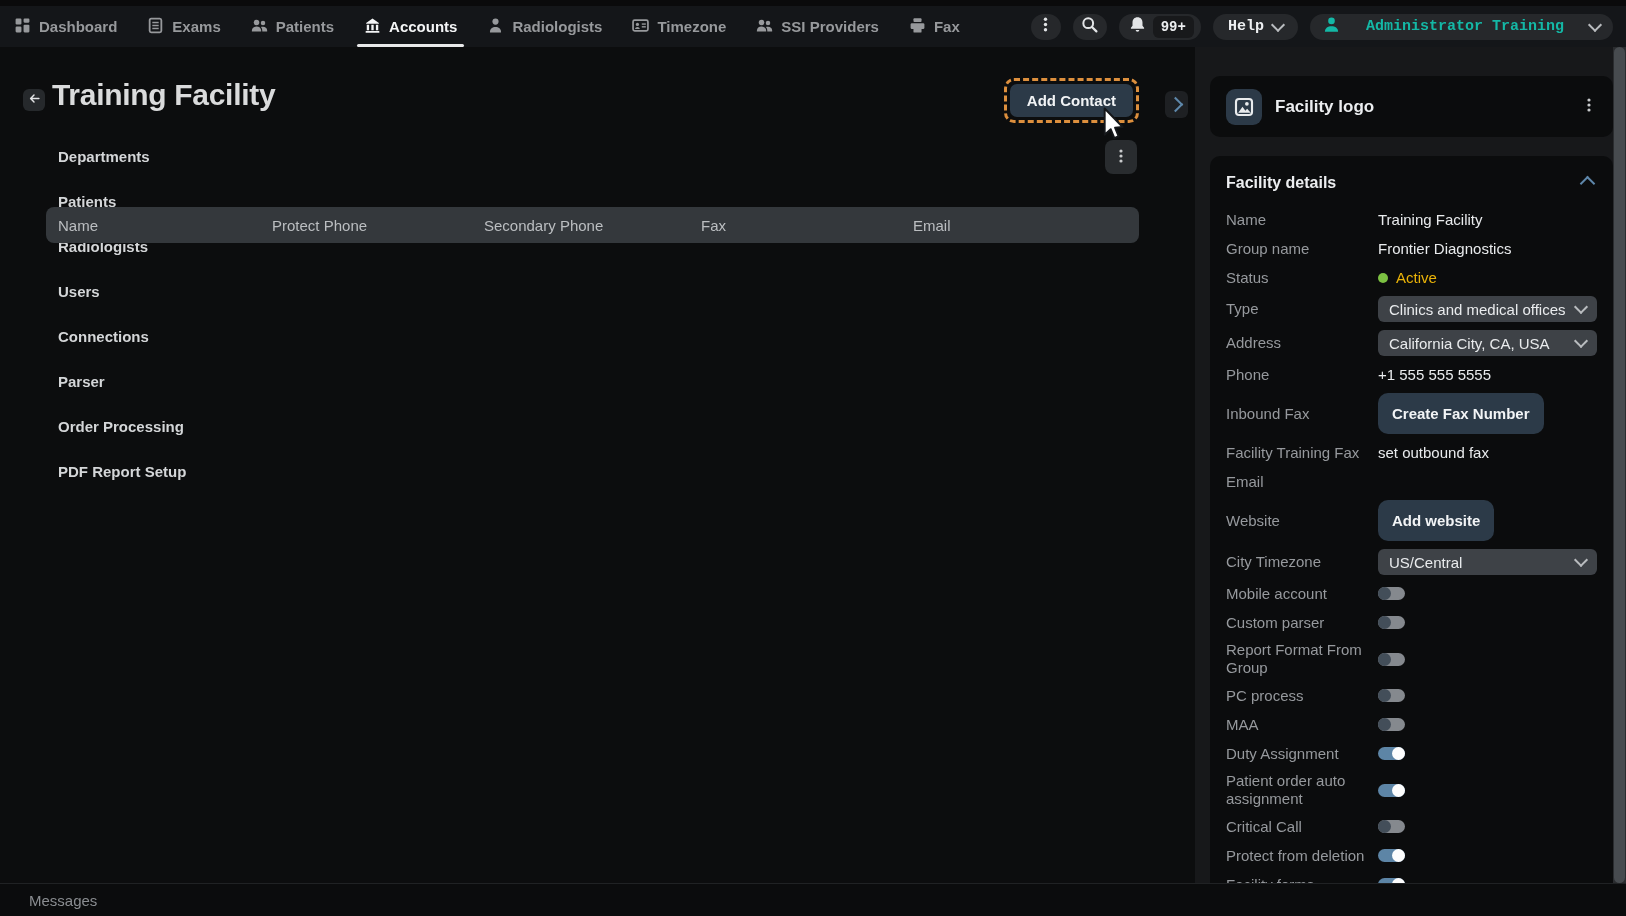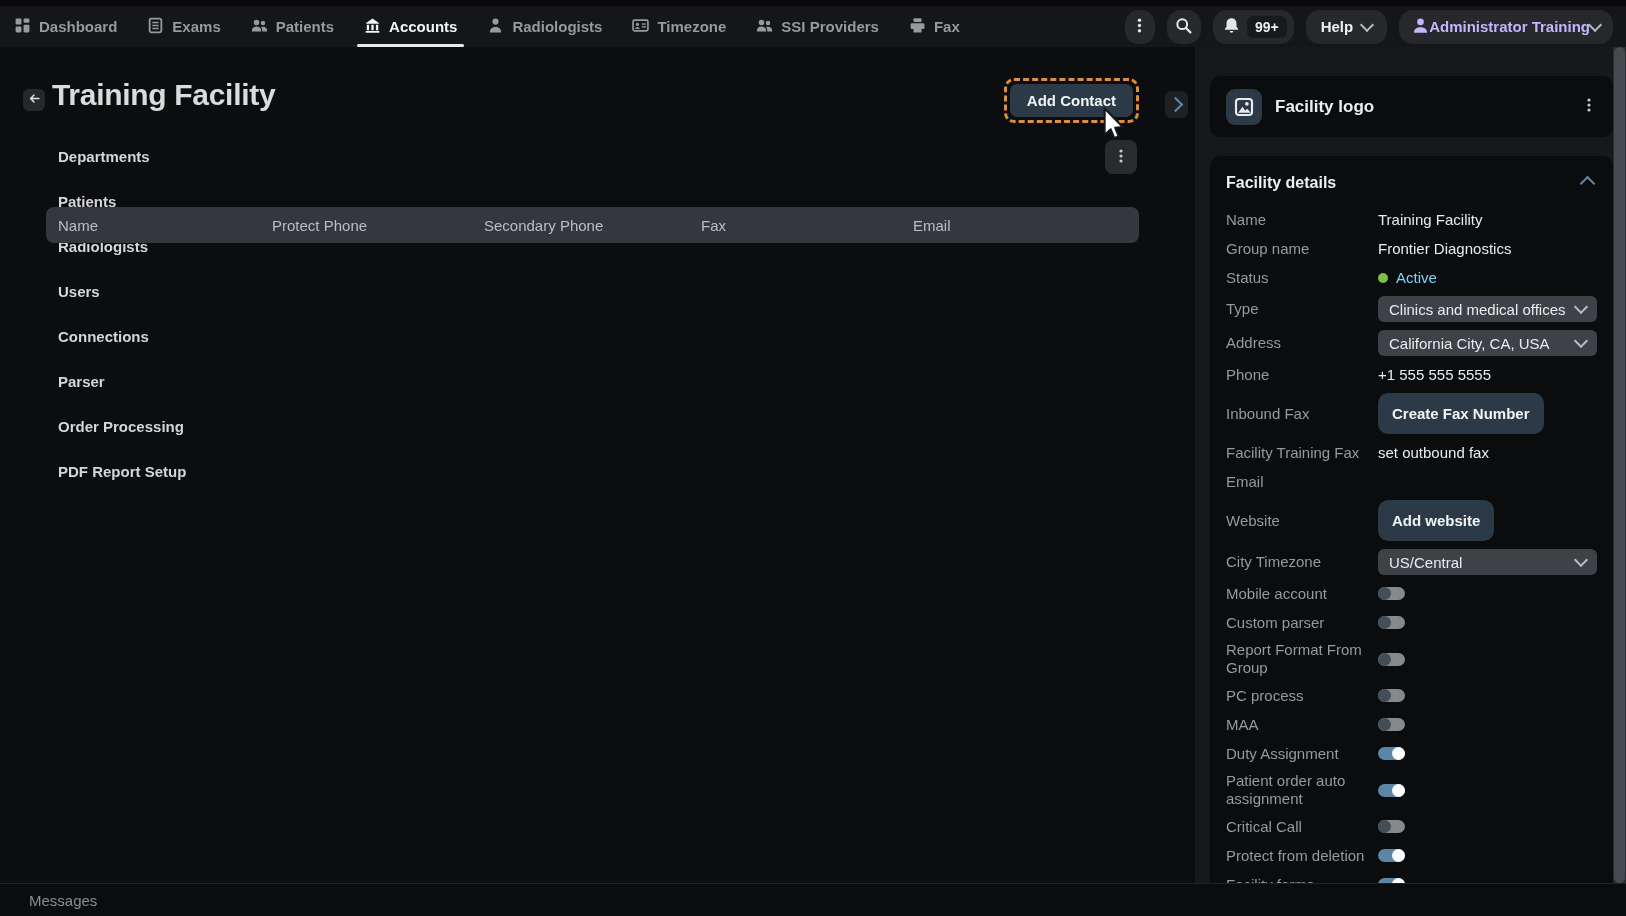--- a/index.html
+++ b/index.html
@@ -21,34 +21,34 @@
     color:#97999c; font-size:15px; font-weight:bold; cursor:pointer; white-space:nowrap;
   }
   .nav-item.active { color:#f4f5f6; }
   .nav-item.active::after {
     content:""; position:absolute; left:-7px; right:-7px; bottom:0; height:3px;
     background:#e8e9ea; border-radius:2px;
   }
   .nav-item svg { width:17px; height:17px; flex:0 0 auto; }
   .topbar-right { margin-left:auto; display:flex; align-items:center; gap:12px; padding-right:13px; }
   .tb-btn {
-    background:#26282b; border:none; border-radius:14px; height:34px;
+    background:#26282b; border:none; border-radius:14px; height:26px;
     display:flex; align-items:center; justify-content:center;
-    color:#e3e5e7; font-family:Liberation Sans, sans-serif; cursor:pointer;
+    color:#e3e5e7; font-family:Liberation Mono, monospace; cursor:pointer;
   }
   .tb-btn svg { width:17px; height:17px; }
   .kebab-btn { width:30px; }
   .search-btn { width:34px; }
   .bell-btn { padding:0 7px 0 10px; gap:7px; }
   .badge {
     background:#18191b; border-radius:6px; padding:3px 8px;
     font-weight:bold; font-size:14px; color:#eceef0;
   }
   .help-btn { padding:0 15px; gap:9px; font-weight:bold; font-size:15px; color:#edeff1; }
-  .user-btn { padding:0 13px; gap:0; font-weight:bold; font-size:15px; color:#c4b5fd; }
+  .user-btn { padding:0 13px; gap:26px; font-weight:bold; font-size:15px; color:#14b8a6; }
   .chev { width:8px; height:8px; border-right:2px solid #b9bcbf; border-bottom:2px solid #b9bcbf; display:inline-block; }
   .chev.down { transform:rotate(45deg); margin-top:-4px; }
   .chev.up { transform:rotate(225deg); margin-top:4px; }
   .chev.right { transform:rotate(-45deg); margin-left:-2px; }
   .chev.blue { border-color:#5e87aa; width:9px; height:9px; border-width:2.5px; }
 
   
   .main { position:absolute; top:47px; left:0; width:1195px; bottom:33px; background:#0c0d0e; }
   .back-btn {
     position:absolute; left:23px; top:42px; width:22px; height:22px;
@@ -116,21 +116,21 @@
   .details-header { display:flex; justify-content:space-between; align-items:center; margin-bottom:15px; }
   .details-title { font-weight:bold; font-size:16px; color:#eceef0; }
   .collapse-btn { background:none; border:none; cursor:pointer; padding:2px 4px; }
   .detail-row { display:flex; align-items:center; margin-bottom:8px; min-height:21px; }
   .detail-label {
     width:152px; min-width:152px; box-sizing:border-box; padding-right:10px;
     color:#96999d; font-size:15px; line-height:18px;
   }
   .detail-value-col { flex:1; display:flex; align-items:center; min-height:21px; }
   .detail-text { font-size:15px; color:#e9ebed; }
-  .status-badge { display:flex; align-items:center; gap:8px; font-size:15px; color:#7dd3fc; }
+  .status-badge { display:flex; align-items:center; gap:8px; font-size:15px; color:#eab308; }
   .status-dot { width:10px; height:10px; border-radius:50%; background:var(--status-green,#7cc142); }
   .select {
     width:100%; height:26px; box-sizing:border-box; padding:0 11px;
     background:#3e4247; border:none; border-radius:6px; cursor:pointer; font-family:inherit;
     display:flex; align-items:center; justify-content:space-between;
     font-size:15px; color:#e9ebed; white-space:nowrap; overflow:hidden;
   }
   .action-btn {
     background:var(--button-bg,#2c3a48); border:none; border-radius:10px; cursor:pointer;
     color:#f2f4f6; font-weight:bold; font-size:15px; padding:12px 14px; font-family:inherit; white-space:nowrap;

